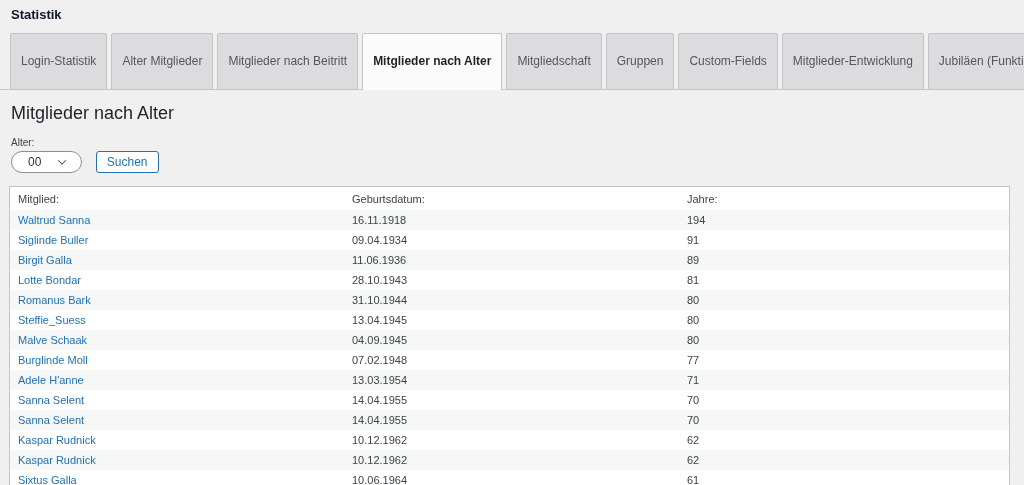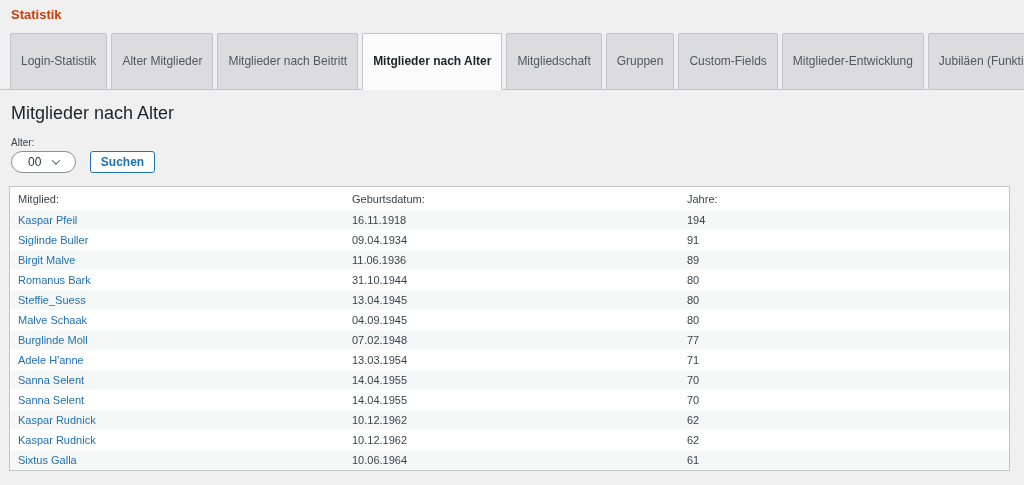--- a/index.html
+++ b/index.html
@@ -7,21 +7,21 @@
     margin: 0; padding: 0;
     width: 1024px; height: 485px;
     overflow: hidden;
     background: #f0f0f1;
     font-family: "Liberation Sans", sans-serif;
     color: #3c434a;
   }
   .top-title {
     font-size: 13px;
     font-weight: 700;
-    color: #c2410c;
+    color: #0f172a;
     padding: 8px 0 0 11px;
     line-height: 14px;
   }
   .nav-tab-wrapper {
     margin-top: 11px;
     padding-left: 10px;
     border-bottom: 1px solid #c3c4c7;
     white-space: nowrap;
   }
   .nav-tab {
@@ -55,21 +55,21 @@
   }
   .filter-label {
     display: block;
     font-size: 10px;
     color: #3c434a;
     margin-bottom: 3px;
   }
   .select-box {
     display: inline-flex;
     align-items: center;
-    gap: 12px;
+    gap: 18px;
     height: 22px;
     padding: 0 16px;
     background: #fff;
     border: 1px solid #8c8f94;
     border-radius: 11px;
     font-size: 12px;
     color: #2c3338;
     cursor: pointer;
     vertical-align: middle;
   }
@@ -85,21 +85,20 @@
     height: 22px;
     padding: 0 10px;
     font-family: "Liberation Sans", sans-serif;
     font-size: 12px;
     color: #2271b1;
     background: #ffffff;
     border: 1px solid #2271b1;
     border-radius: 3px;
     cursor: pointer;
     vertical-align: middle;
-    font-weight: bold;
   }
   .table-wrap {
     margin: 13px 14px 0 9px;
     background: #fff;
     border: 1px solid #c3c4c7;
   }
   table.members {
     width: 100%;
     border-collapse: collapse;
     font-size: 11px;
@@ -145,33 +144,38 @@
   <table class="members">
     <thead>
       <tr>
           <th class="col-member">Mitglied:</th>
           <th class="col-birth">Geburtsdatum:</th>
           <th class="col-age">Jahre:</th>
         </tr>
     </thead>
     <tbody>
         <tr>
-          <td class="col-member"><a class="member-link">Kaspar Pfeil</a></td>
+          <td class="col-member"><a class="member-link">Waltrud Sanna</a></td>
           <td class="col-birth">16.11.1918</td>
           <td>194</td>
         </tr>
         <tr>
           <td class="col-member"><a class="member-link">Siglinde Buller</a></td>
           <td class="col-birth">09.04.1934</td>
           <td>91</td>
         </tr>
         <tr>
-          <td class="col-member"><a class="member-link">Birgit Malve</a></td>
+          <td class="col-member"><a class="member-link">Birgit Galla</a></td>
           <td class="col-birth">11.06.1936</td>
           <td>89</td>
+        </tr>
+        <tr>
+          <td class="col-member"><a class="member-link">Lotte Bondar</a></td>
+          <td class="col-birth">28.10.1943</td>
+          <td>81</td>
         </tr>
         <tr>
           <td class="col-member"><a class="member-link">Romanus Bark</a></td>
           <td class="col-birth">31.10.1944</td>
           <td>80</td>
         </tr>
         <tr>
           <td class="col-member"><a class="member-link">Steffie_Suess</a></td>
           <td class="col-birth">13.04.1945</td>
           <td>80</td>

